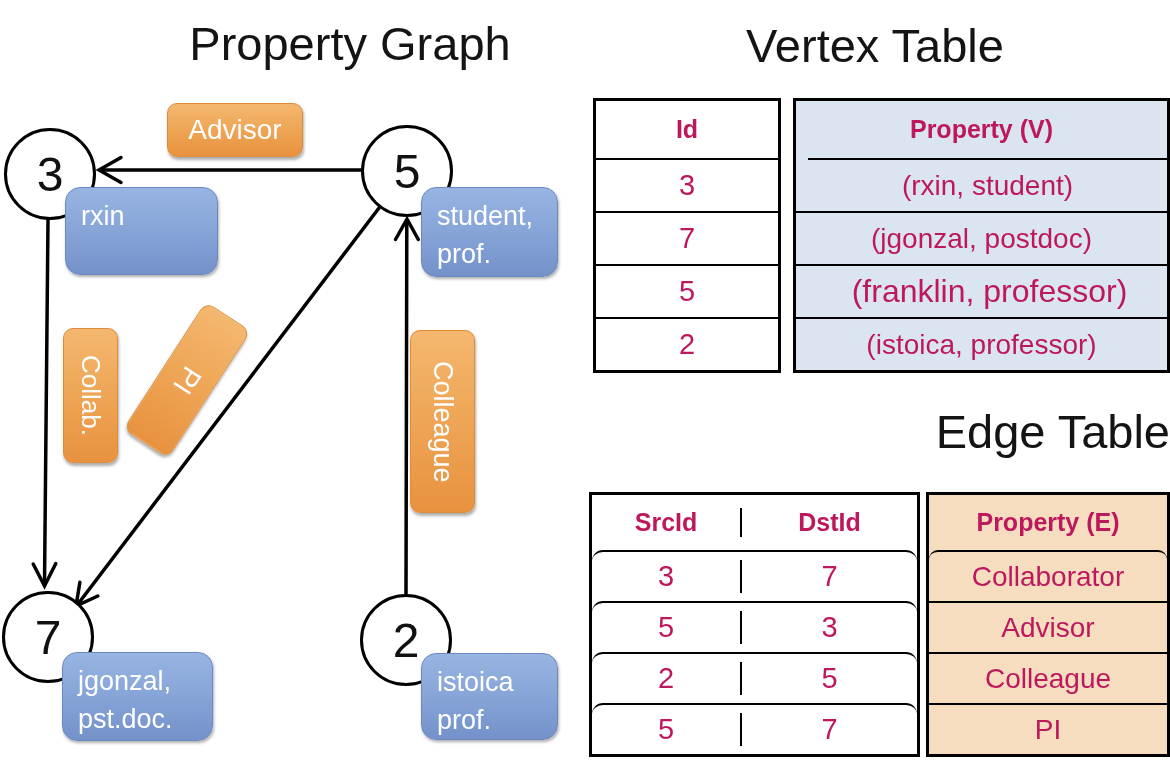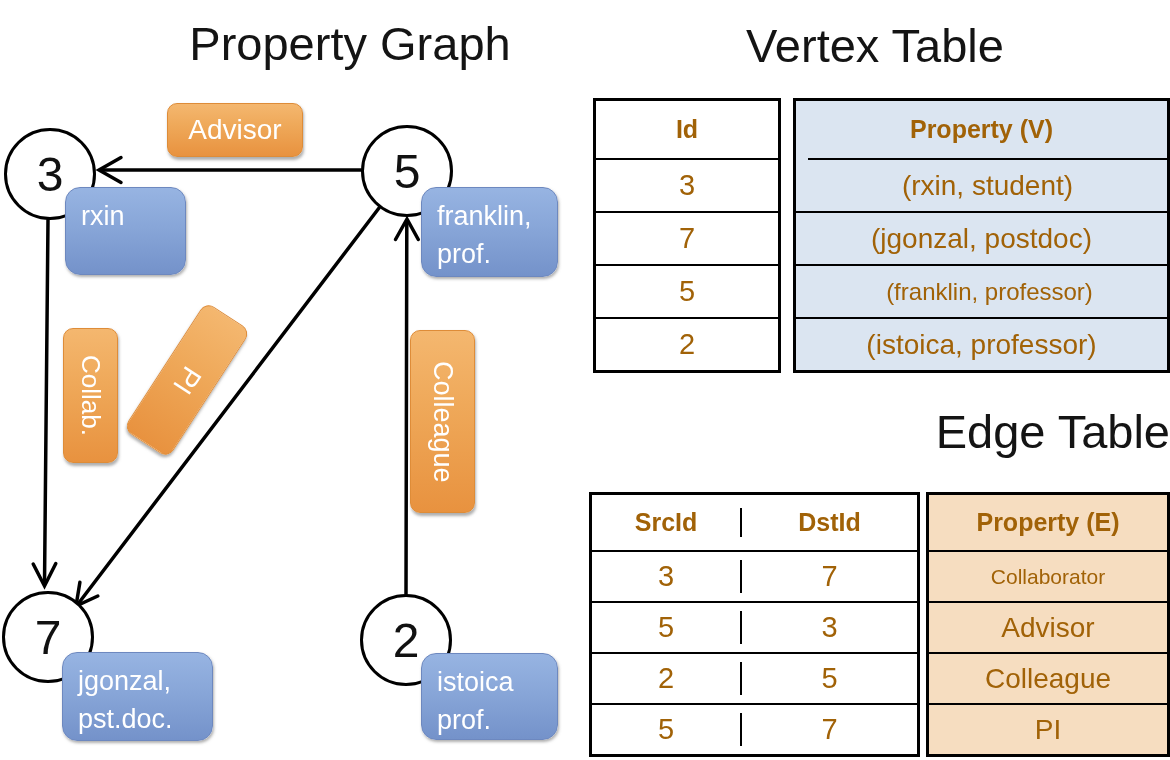--- a/index.html
+++ b/index.html
@@ -31,28 +31,28 @@
     background:linear-gradient(180deg,#f4b76f 0%,#efa95a 40%,#e8923f 100%);
     border:1px solid #de8c38;border-radius:10px;
     box-shadow:1px 2.5px 3px rgba(110,110,110,0.55);
     color:#ffffff;display:flex;align-items:center;justify-content:center;
     box-sizing:border-box;font-size:28px;
   }
   .vert-text{writing-mode:vertical-rl;text-orientation:mixed;}
   
   .tblbox{border:3.5px solid #000;box-sizing:border-box;background:#fff;}
   .trow{display:flex;align-items:center;justify-content:center;
-        font-size:29px;color:#a16207;box-sizing:border-box;}
+        font-size:29px;color:#be185d;box-sizing:border-box;}
   .trow.sep{border-top:2.5px solid #000;}
   .thead{font-weight:700;font-size:25px;}
   .vt-head{height:57px;}
   .vt-row{height:53px;}
   .et-head{height:55px;}
   .et-row{height:51px;}
-  .splitrow{display:flex;}
+  .splitrow{display:flex;border-radius:11px;}
   .splitrow .cell{display:flex;align-items:center;justify-content:center;box-sizing:border-box;}
   .cell.c1{width:150px;border-right:2.5px solid #000;}
   .cell.c2{flex:1;}
   .fill-blue{background:#dbe5f1;}
   .fill-orange{background:#f6ddc0;}
   svg{display:block;}
 </style>
 </head>
 <body>
 
@@ -91,25 +91,25 @@
   <div class="abs vcircle" style="left:361px;top:125px;">
     <span>5</span>
   </div>
   <div class="abs vcircle" style="left:2px;top:591px;">
     <span>7</span>
   </div>
   <div class="abs vcircle" style="left:360px;top:594px;">
     <span>2</span>
   </div>
 
-  <div class="abs bluebox" style="left:65px;top:187px;width:121px;height:88px;">
+  <div class="abs bluebox" style="left:65px;top:187px;width:153px;height:88px;">
     <div>rxin</div>
   </div>
   <div class="abs bluebox" style="left:421px;top:187px;width:137px;height:90px;">
-    <div>franklin,</div>
+    <div>student,</div>
     <div>prof.</div>
   </div>
   <div class="abs bluebox" style="left:62px;top:652px;width:151px;height:89px;">
     <div>jgonzal,</div>
     <div>pst.doc.</div>
   </div>
   <div class="abs bluebox" style="left:421px;top:653px;width:137px;height:87px;">
     <div>istoica</div>
     <div>prof.</div>
   </div>
@@ -134,21 +134,21 @@
     <div class="trow sep vt-row">3</div>
     <div class="trow sep vt-row">7</div>
     <div class="trow sep vt-row">5</div>
     <div class="trow sep vt-row">2</div>
   </div>
 
   <div class="abs tblbox fill-blue" style="left:793px;top:98px;width:377px;">
     <div class="trow thead vt-head">Property (V)</div>
     <div class="trow sep vt-row" style="font-size:28px;margin-left:12px;">(rxin, student)</div>
     <div class="trow sep vt-row" style="font-size:28px;">(jgonzal, postdoc)</div>
-    <div class="trow sep vt-row" style="font-size:24px;padding-left:16px;">(franklin, professor)</div>
+    <div class="trow sep vt-row" style="font-size:32px;padding-left:16px;">(franklin, professor)</div>
     <div class="trow sep vt-row" style="font-size:28px;text-align:center;">(istoica, professor)</div>
   </div>
 
   <div class="abs panel-title" style="left:580px;top:404px;width:590px;text-align:right;">Edge Table</div>
 
   <div class="abs tblbox" style="left:589px;top:492px;width:331px;">
     <div class="trow thead et-head splitrow">
       <div class="cell c1">SrcId</div>
       <div class="cell c2">DstId</div>
     </div>
@@ -165,19 +165,19 @@
       <div class="cell c2">5</div>
     </div>
     <div class="trow sep et-row splitrow">
       <div class="cell c1">5</div>
       <div class="cell c2">7</div>
     </div>
   </div>
 
   <div class="abs tblbox fill-orange" style="left:926px;top:492px;width:244px;">
     <div class="trow thead et-head">Property (E)</div>
-    <div class="trow sep et-row" style="font-size:21px;">Collaborator</div>
+    <div class="trow sep et-row" style="font-size:28px;border-radius:9px;">Collaborator</div>
     <div class="trow sep et-row" style="font-size:28px;">Advisor</div>
     <div class="trow sep et-row" style="font-size:28px;">Colleague</div>
     <div class="trow sep et-row" style="font-size:28px;">PI</div>
   </div>
 
 </div>
 
 </body></html>

